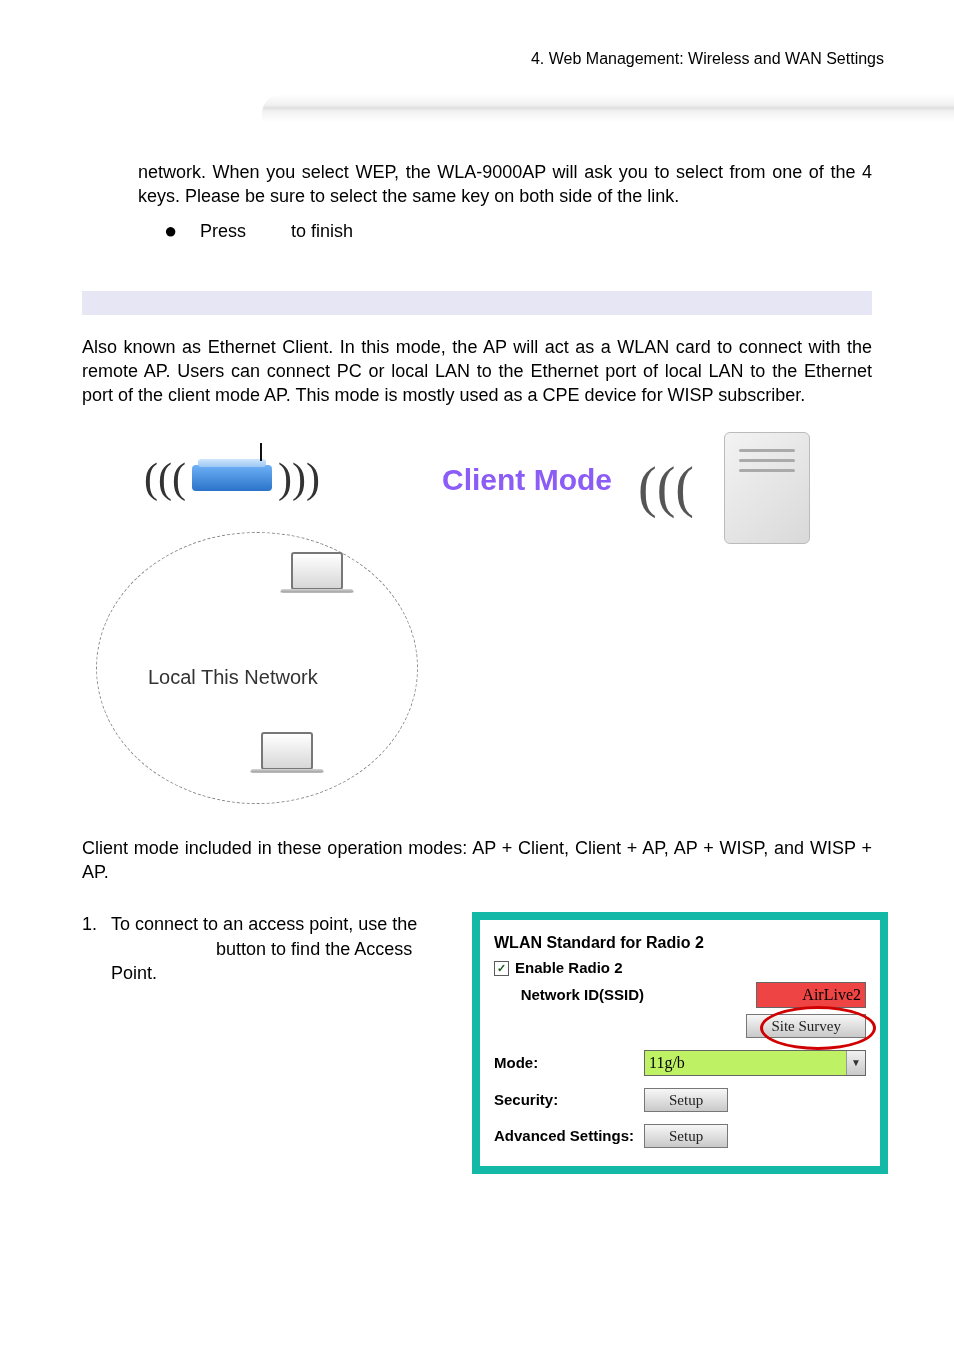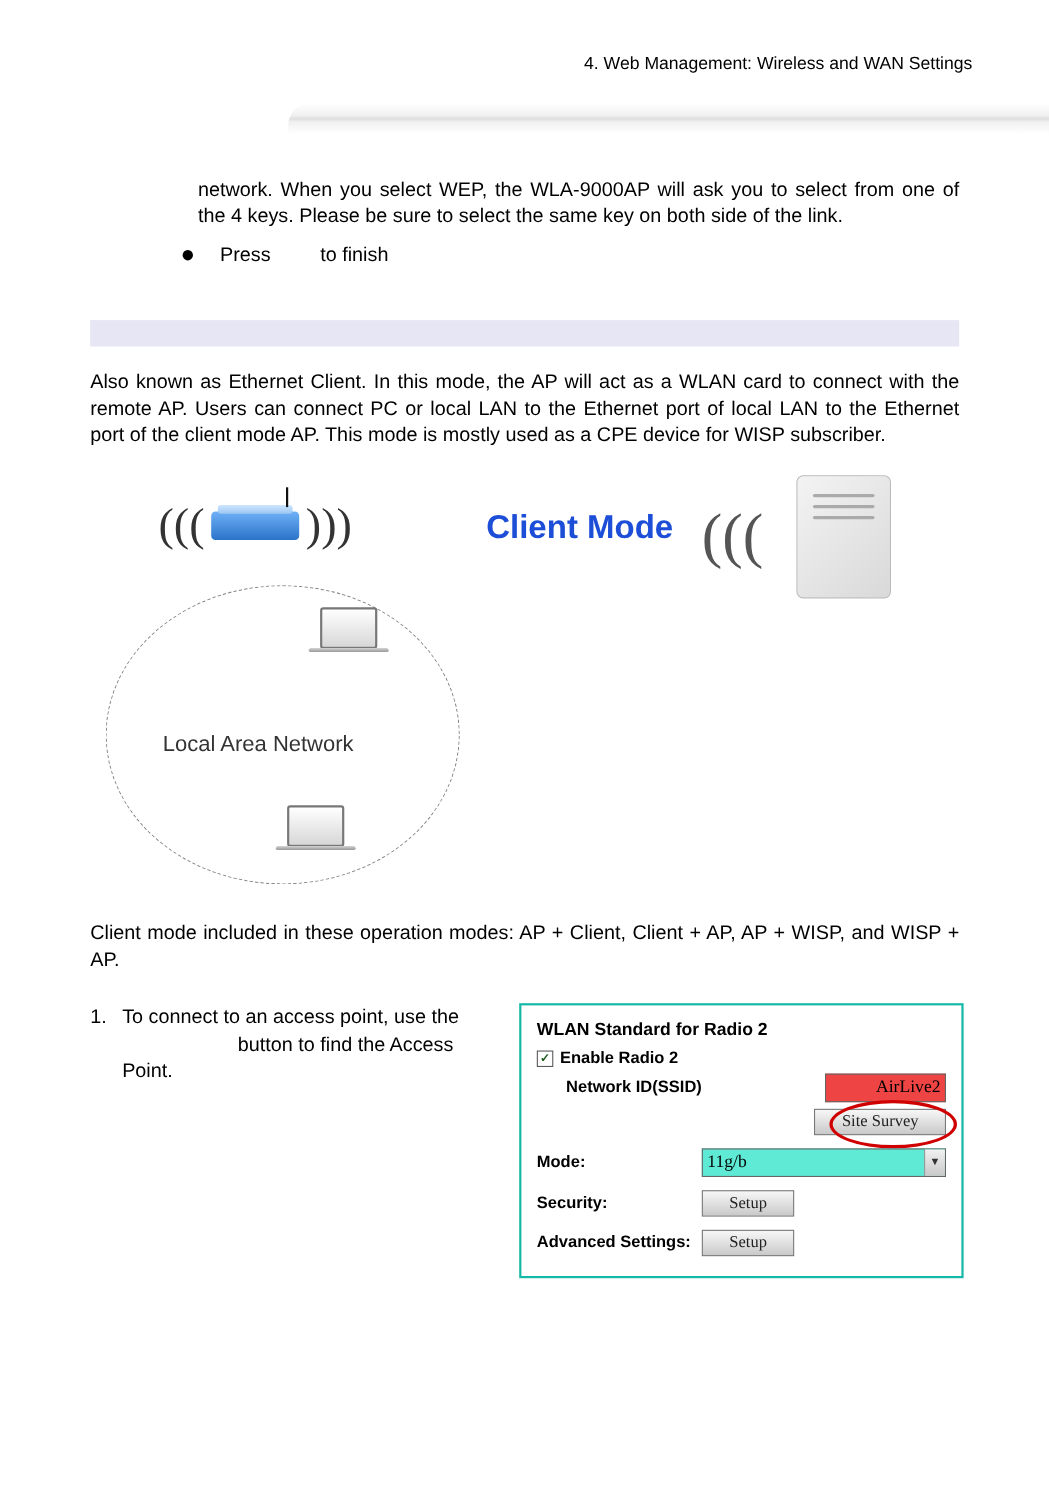--- a/index.html
+++ b/index.html
@@ -51,21 +51,21 @@
   .content {
     position: absolute;
     top: 160px;
     left: 82px;
     width: 790px;
     font-size: 18px;
     line-height: 1.35;
   }
   .justify { text-align: justify; }
   .indent-block {
-    margin-left: 98px;
+    margin-left: 56px;
   }
   .bullet-row {
     display: flex;
     margin-left: 82px;
     margin-top: 10px;
   }
   .bullet-dot {
     width: 36px;
     font-size: 22px;
     line-height: 1.1;
@@ -130,21 +130,21 @@
     width: 2px;
     height: 18px;
     background: #111;
   }
   .wl { font-size: 42px; }
   .wr { font-size: 42px; }
   .mode-label {
     position: absolute;
     top: 28px;
     left: 360px;
-    color: #1d4ed8;
+    color: #8b5cf6;
     font-weight: bold;
     font-size: 30px;
   }
   .ap-group {
     position: absolute;
     top: 0;
     left: 556px;
     display: flex;
     align-items: center;
   }
@@ -195,21 +195,21 @@
   .lan-label {
     position: absolute;
     top: 232px;
     left: 66px;
     font-size: 20px;
     color: #333;
   }
 
   
   .panel {
-    border: 2px solid #14b8a6;
+    border: 8px solid #14b8a6;
     padding: 12px 14px 18px 14px;
     font-size: 15px;
     background: #fff;
     font-family: Arial, sans-serif;
   }
   .panel .title {
     font-weight: bold;
     margin-bottom: 4px;
     font-size: 16px;
   }
@@ -234,21 +234,21 @@
     display: inline-block;
     min-width: 100px;
     background:#ef4444;
   }
   .select-box {
     border: 1px solid #666;
     font-family: "Times New Roman", serif;
     font-size: 16px;
     display: inline-flex;
     align-items: stretch;
-    background:#5eead4;
+    background:#bef264;
     width: 220px;
   }
   .select-box .txt { flex:1; padding: 1px 4px; }
   .select-box .arrow {
     width: 18px;
     background: linear-gradient(#f1f1f1, #c9c9c9);
     border-left: 1px solid #999;
     display:flex; align-items:center; justify-content:center;
     font-size: 10px; color:#333;
   }
@@ -346,21 +346,21 @@
     </div>
     <div class="dashed-ellipse ell1"></div>
     <div class="laptop lap1">
       <div class="screen"></div>
         <div class="base"></div>
     </div>
     <div class="laptop lap2">
       <div class="screen"></div>
         <div class="base"></div>
     </div>
-    <div class="lan-label">Local Area Network</div>
+    <div class="lan-label">Local This Network</div>
   </div>
 
   <div class="justify" style="margin-top:24px;">Client mode included in these operation modes: AP + Client, Client + AP, AP + WISP, and WISP + AP.</div>
 
   <div class="two-col">
     <div class="left">
       <div class="num-list">
         <div class="num">1.</div>
         <div>
           <span>To connect to an access point, use the</span><br>

